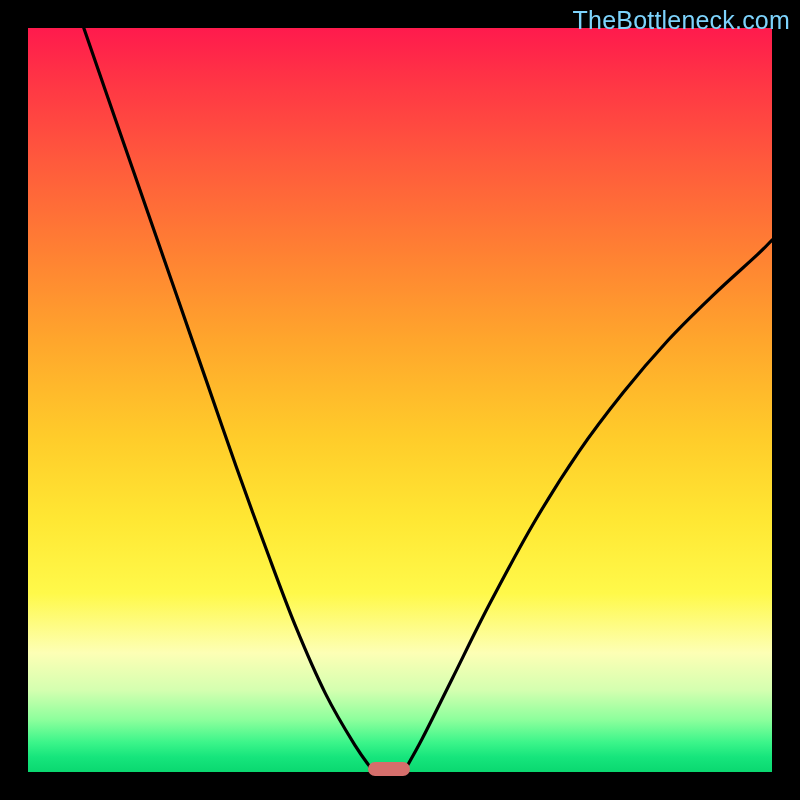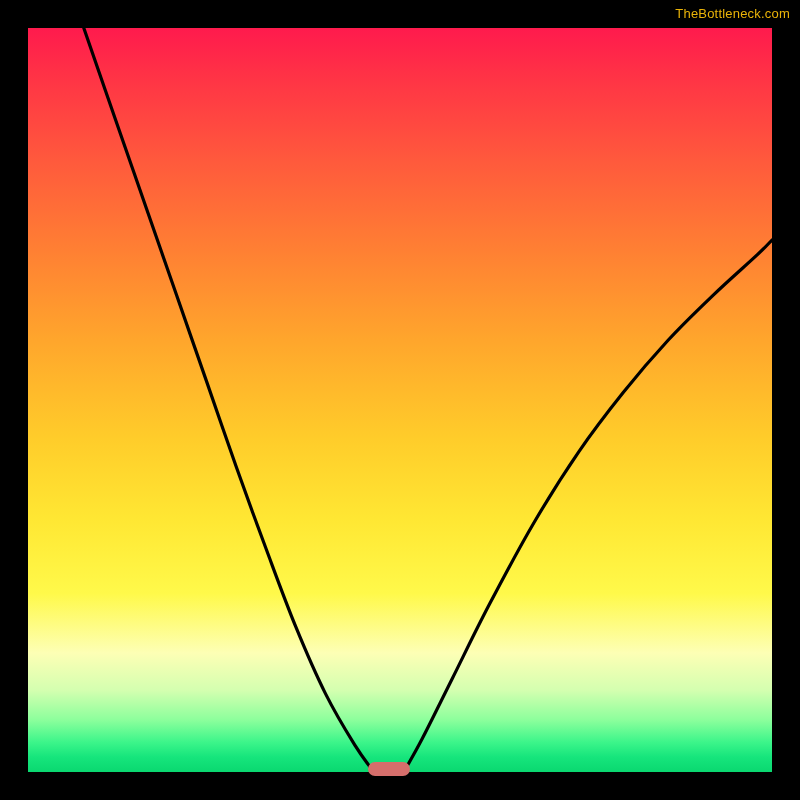--- a/index.html
+++ b/index.html
@@ -32,22 +32,22 @@
       #8cff9c 93%,
       #3cf58a 96%,
       #16e57c 98%,
       #0ad870 100%
     );
   }
   .watermark {
     position: absolute;
     top: 6px;
     right: 10px;
-    color: #eab308;
-    font-size: 13px;
+    color: #7dd3fc;
+    font-size: 25px;
     font-weight: 500;
     letter-spacing: 0.2px;
   }
   .marker {
     position: absolute;
     width: 42px;
     height: 14px;
     border-radius: 7px;
     background: #d56e6b;
     transform: translate(-50%, -50%);

